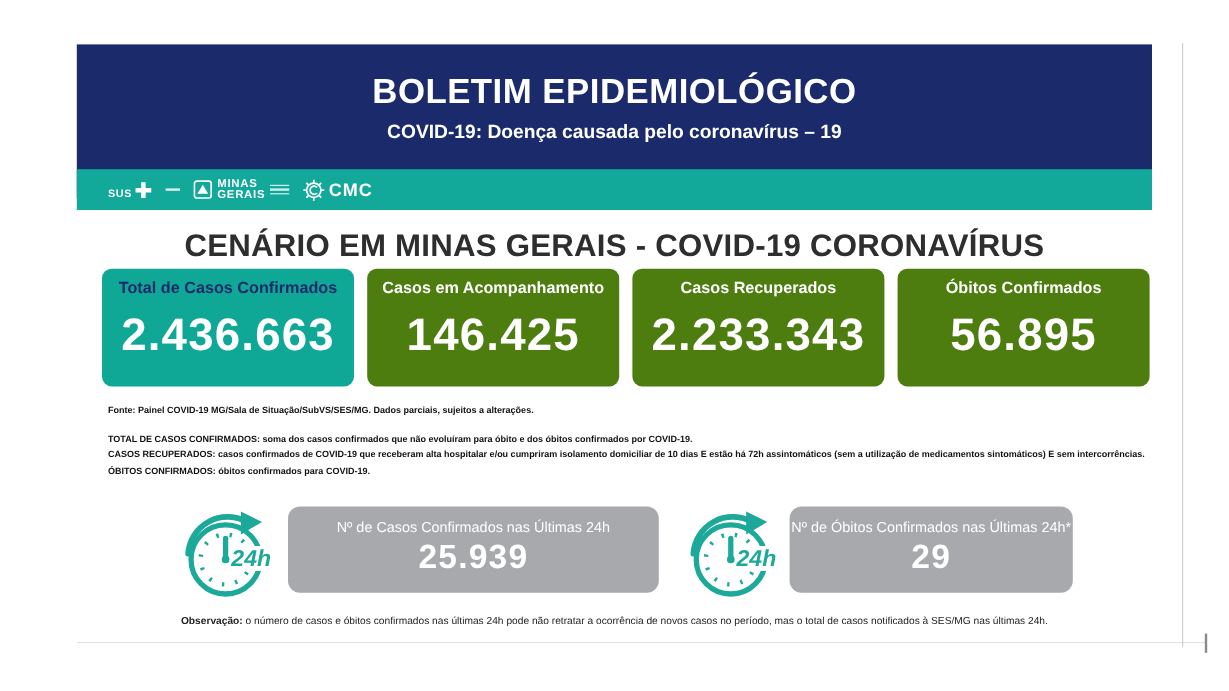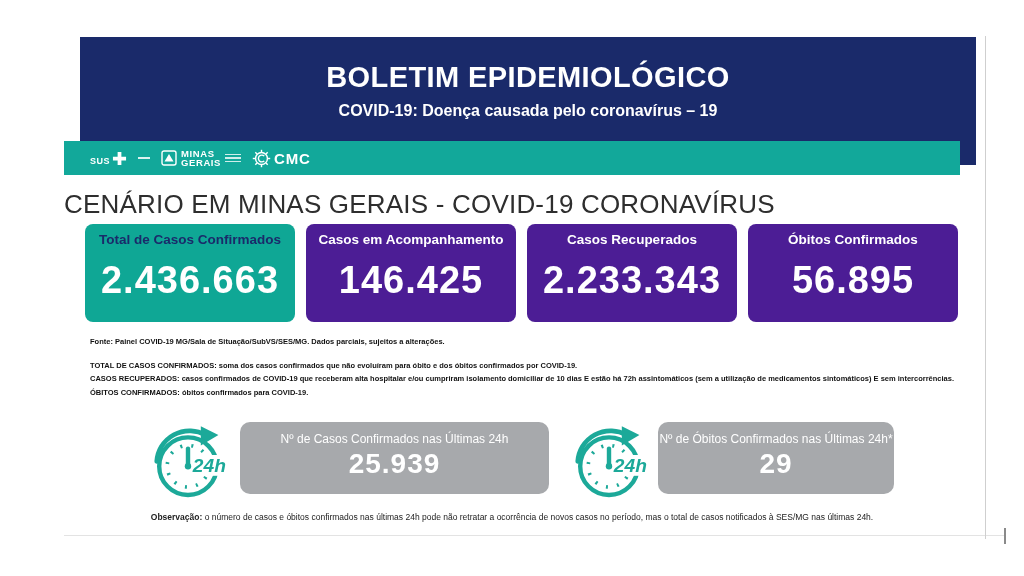--- a/index.html
+++ b/index.html
@@ -2,21 +2,21 @@
 <html><head>
 <meta charset="utf-8">
 <style>
   html,body{margin:0;padding:0;background:#ffffff;}
   #stage{
     position:relative;width:1024px;height:576px;background:#ffffff;
     font-family:"Liberation Sans", sans-serif;overflow:hidden;
   }
   
   .header{
-    position:absolute;left:80px;top:37px;width:896px;height:128px;
+    position:absolute;left:64px;top:37px;width:896px;height:128px;
     background:#1a2a6a;color:#fff;text-align:center;
   }
   .header-title{padding-top:24px;font-size:29px;font-weight:bold;letter-spacing:.4px;}
   .header-subtitle{margin-top:8px;font-size:16px;font-weight:bold;}
   
   .datebar{
     position:absolute;left:64px;top:141px;width:896px;height:34px;background:#12a89a;
     display:flex;align-items:center;justify-content:space-between;
     padding:0 16px 0 26px;box-sizing:border-box;
   }
@@ -26,26 +26,26 @@
   .sus-label{font-size:9px;font-weight:bold;letter-spacing:.5px;}
   .tiny-bar{width:12px;height:2px;background:rgba(255,255,255,.85);}
   .minas{display:flex;align-items:center;gap:4px;}
   .minas-words{display:flex;flex-direction:column;line-height:9px;font-size:9.5px;font-weight:bold;letter-spacing:.6px;}
   .tagline{display:flex;flex-direction:column;gap:2px;}
   .tagline span{display:block;width:16px;height:1.5px;background:rgba(255,255,255,.8);}
   .cmc{display:flex;align-items:center;gap:3px;}
   .cmc-label{font-size:15px;font-weight:bold;letter-spacing:.8px;}
   
   .main-title{
-    position:absolute;left:64px;top:189px;width:896px;
-    font-size:26px;font-weight:normal;color:#2e2e2e;letter-spacing:.2px;
+    position:absolute;left:64px;top:189px;width:896px;text-align:center;
+    font-size:26px;font-weight:bold;color:#2e2e2e;letter-spacing:.2px;
   }
   
   .cards-row{position:absolute;left:85px;top:224px;width:873px;height:98px;display:flex;gap:11px;}
-  .stat-card{flex:1;border-radius:8px;background:#4c1d95;text-align:center;color:#fff;}
+  .stat-card{flex:1;border-radius:8px;background:#4d7c0f;text-align:center;color:#fff;}
   .stat-card.teal{background:#0fa795;}
   .stat-label{margin-top:8px;font-size:13.5px;font-weight:bold;}
   .stat-card.teal .stat-label{color:#1a2a6a;}
   .stat-value{margin-top:12px;font-size:38px;font-weight:bold;letter-spacing:1px;}
   
   .source-note{position:absolute;left:90px;top:337px;font-size:7.5px;font-weight:bold;color:#111;}
   .defs{position:absolute;left:90px;top:361px;color:#111;}
   .def-line{font-size:7.5px;height:13.4px;}
   .def-term{font-weight:bold;}
   .def-text{font-weight:600;}

